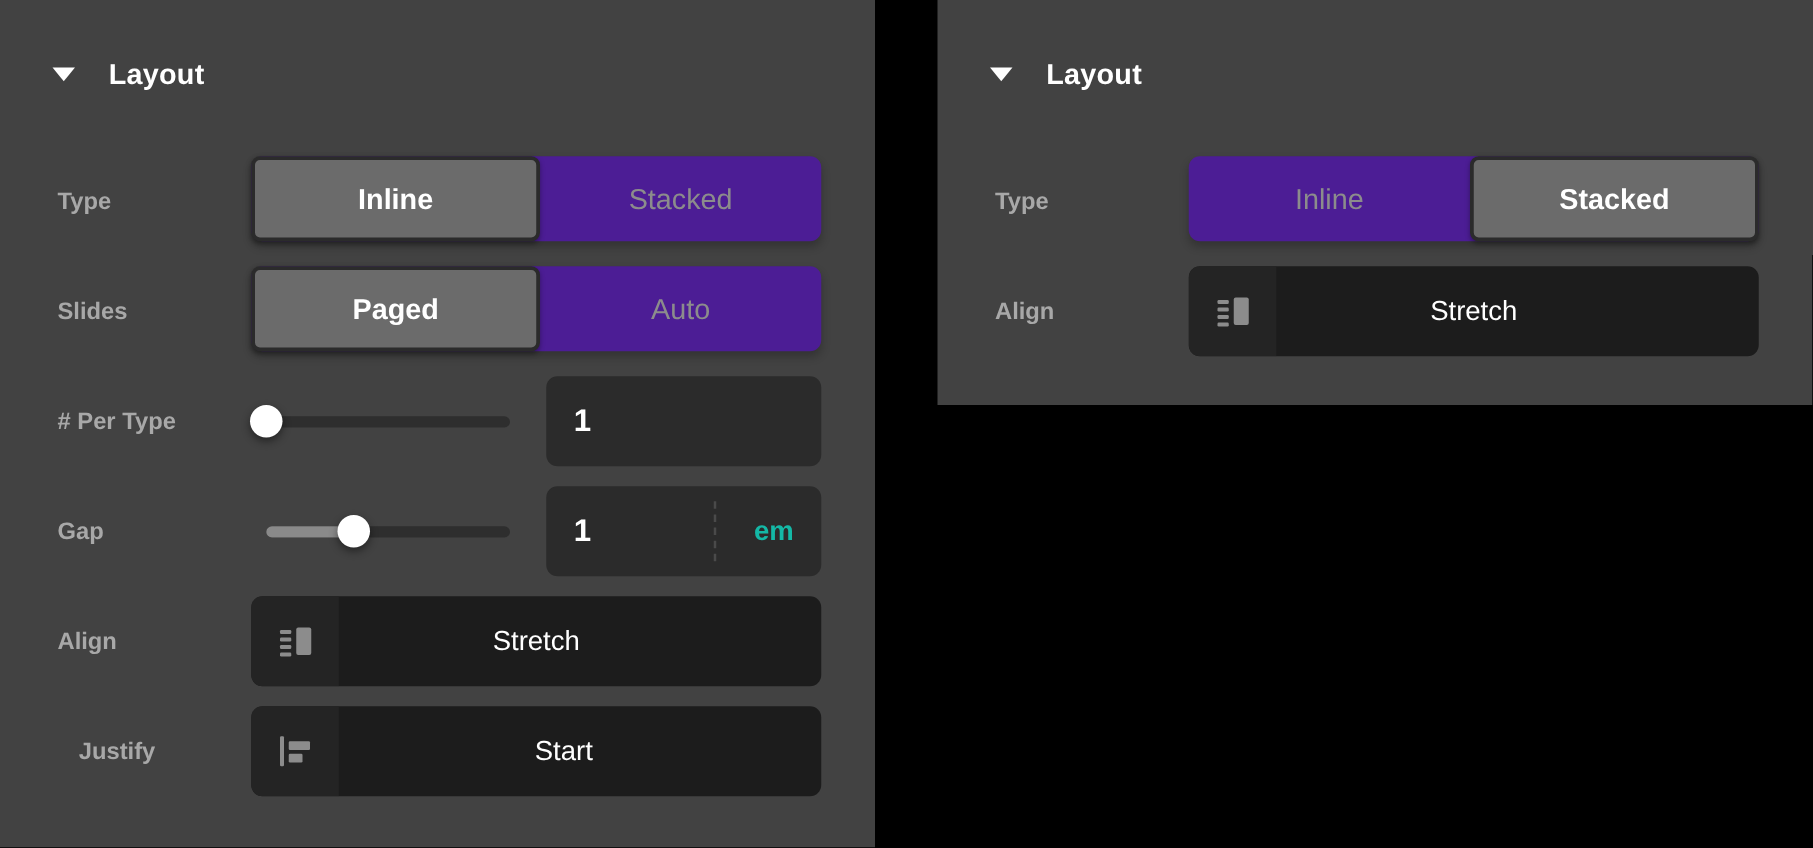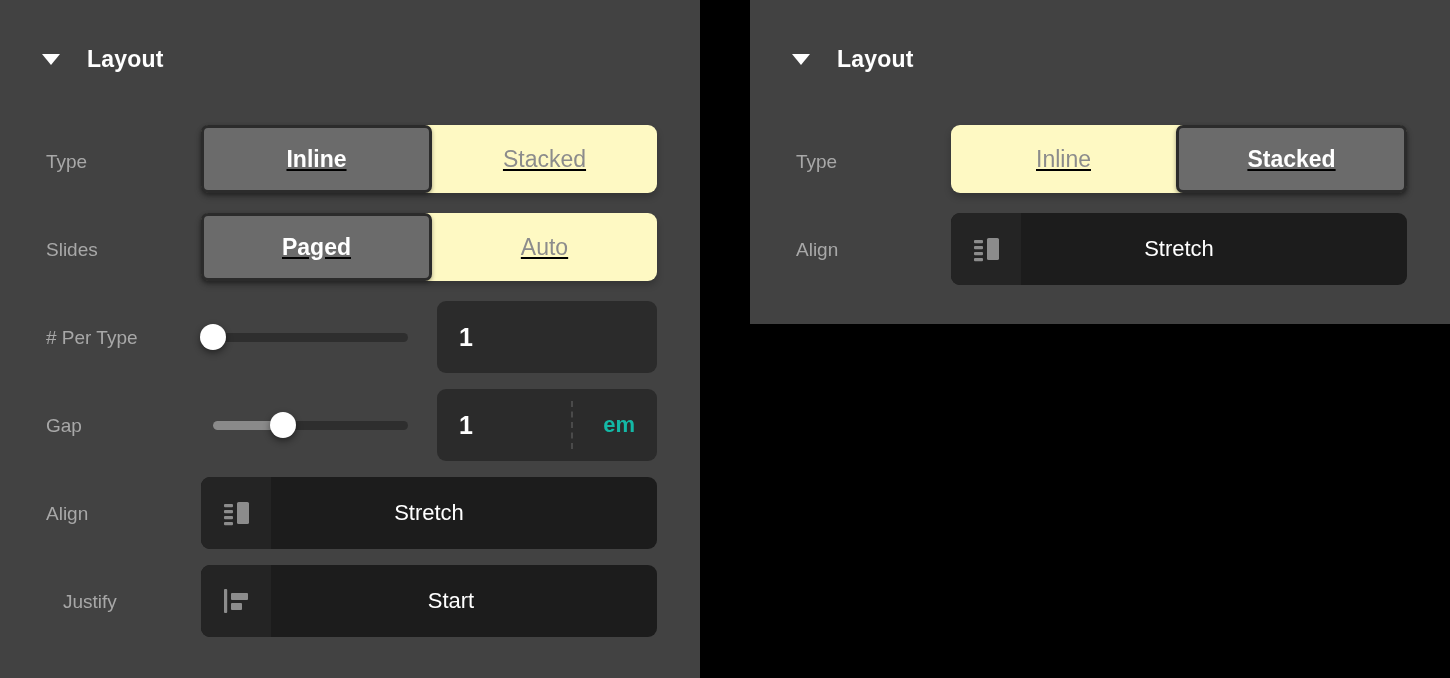--- a/index.html
+++ b/index.html
@@ -62,40 +62,39 @@
   
   .row {
     position: absolute;
     display: flex;
     align-items: center;
     height: 72px;
   }
   .row-label {
     color: #a8a8a8;
     font-size: 19px;
-    font-weight: normal;
+    font-weight: bold;
     white-space: nowrap;
     line-height: 1;
   }
   .row-control {
     position: absolute;
     display: flex;
     align-items: center;
   }
 
   
   .segmented {
     display: flex;
-    background: #fef9c3;
+    background: #4c1d95;
     border-radius: 9px;
     height: 68px;
     box-sizing: border-box;
     position: relative;
     box-shadow: 0 4px 7px rgba(0,0,0,0.22);
-    text-decoration: underline;
   }
   .segment {
     flex: 1 1 0;
     display: flex;
     align-items: center;
     justify-content: center;
     font-size: 23px;
     color: #8c8c8c;
     font-weight: normal;
     border-radius: 7px;

